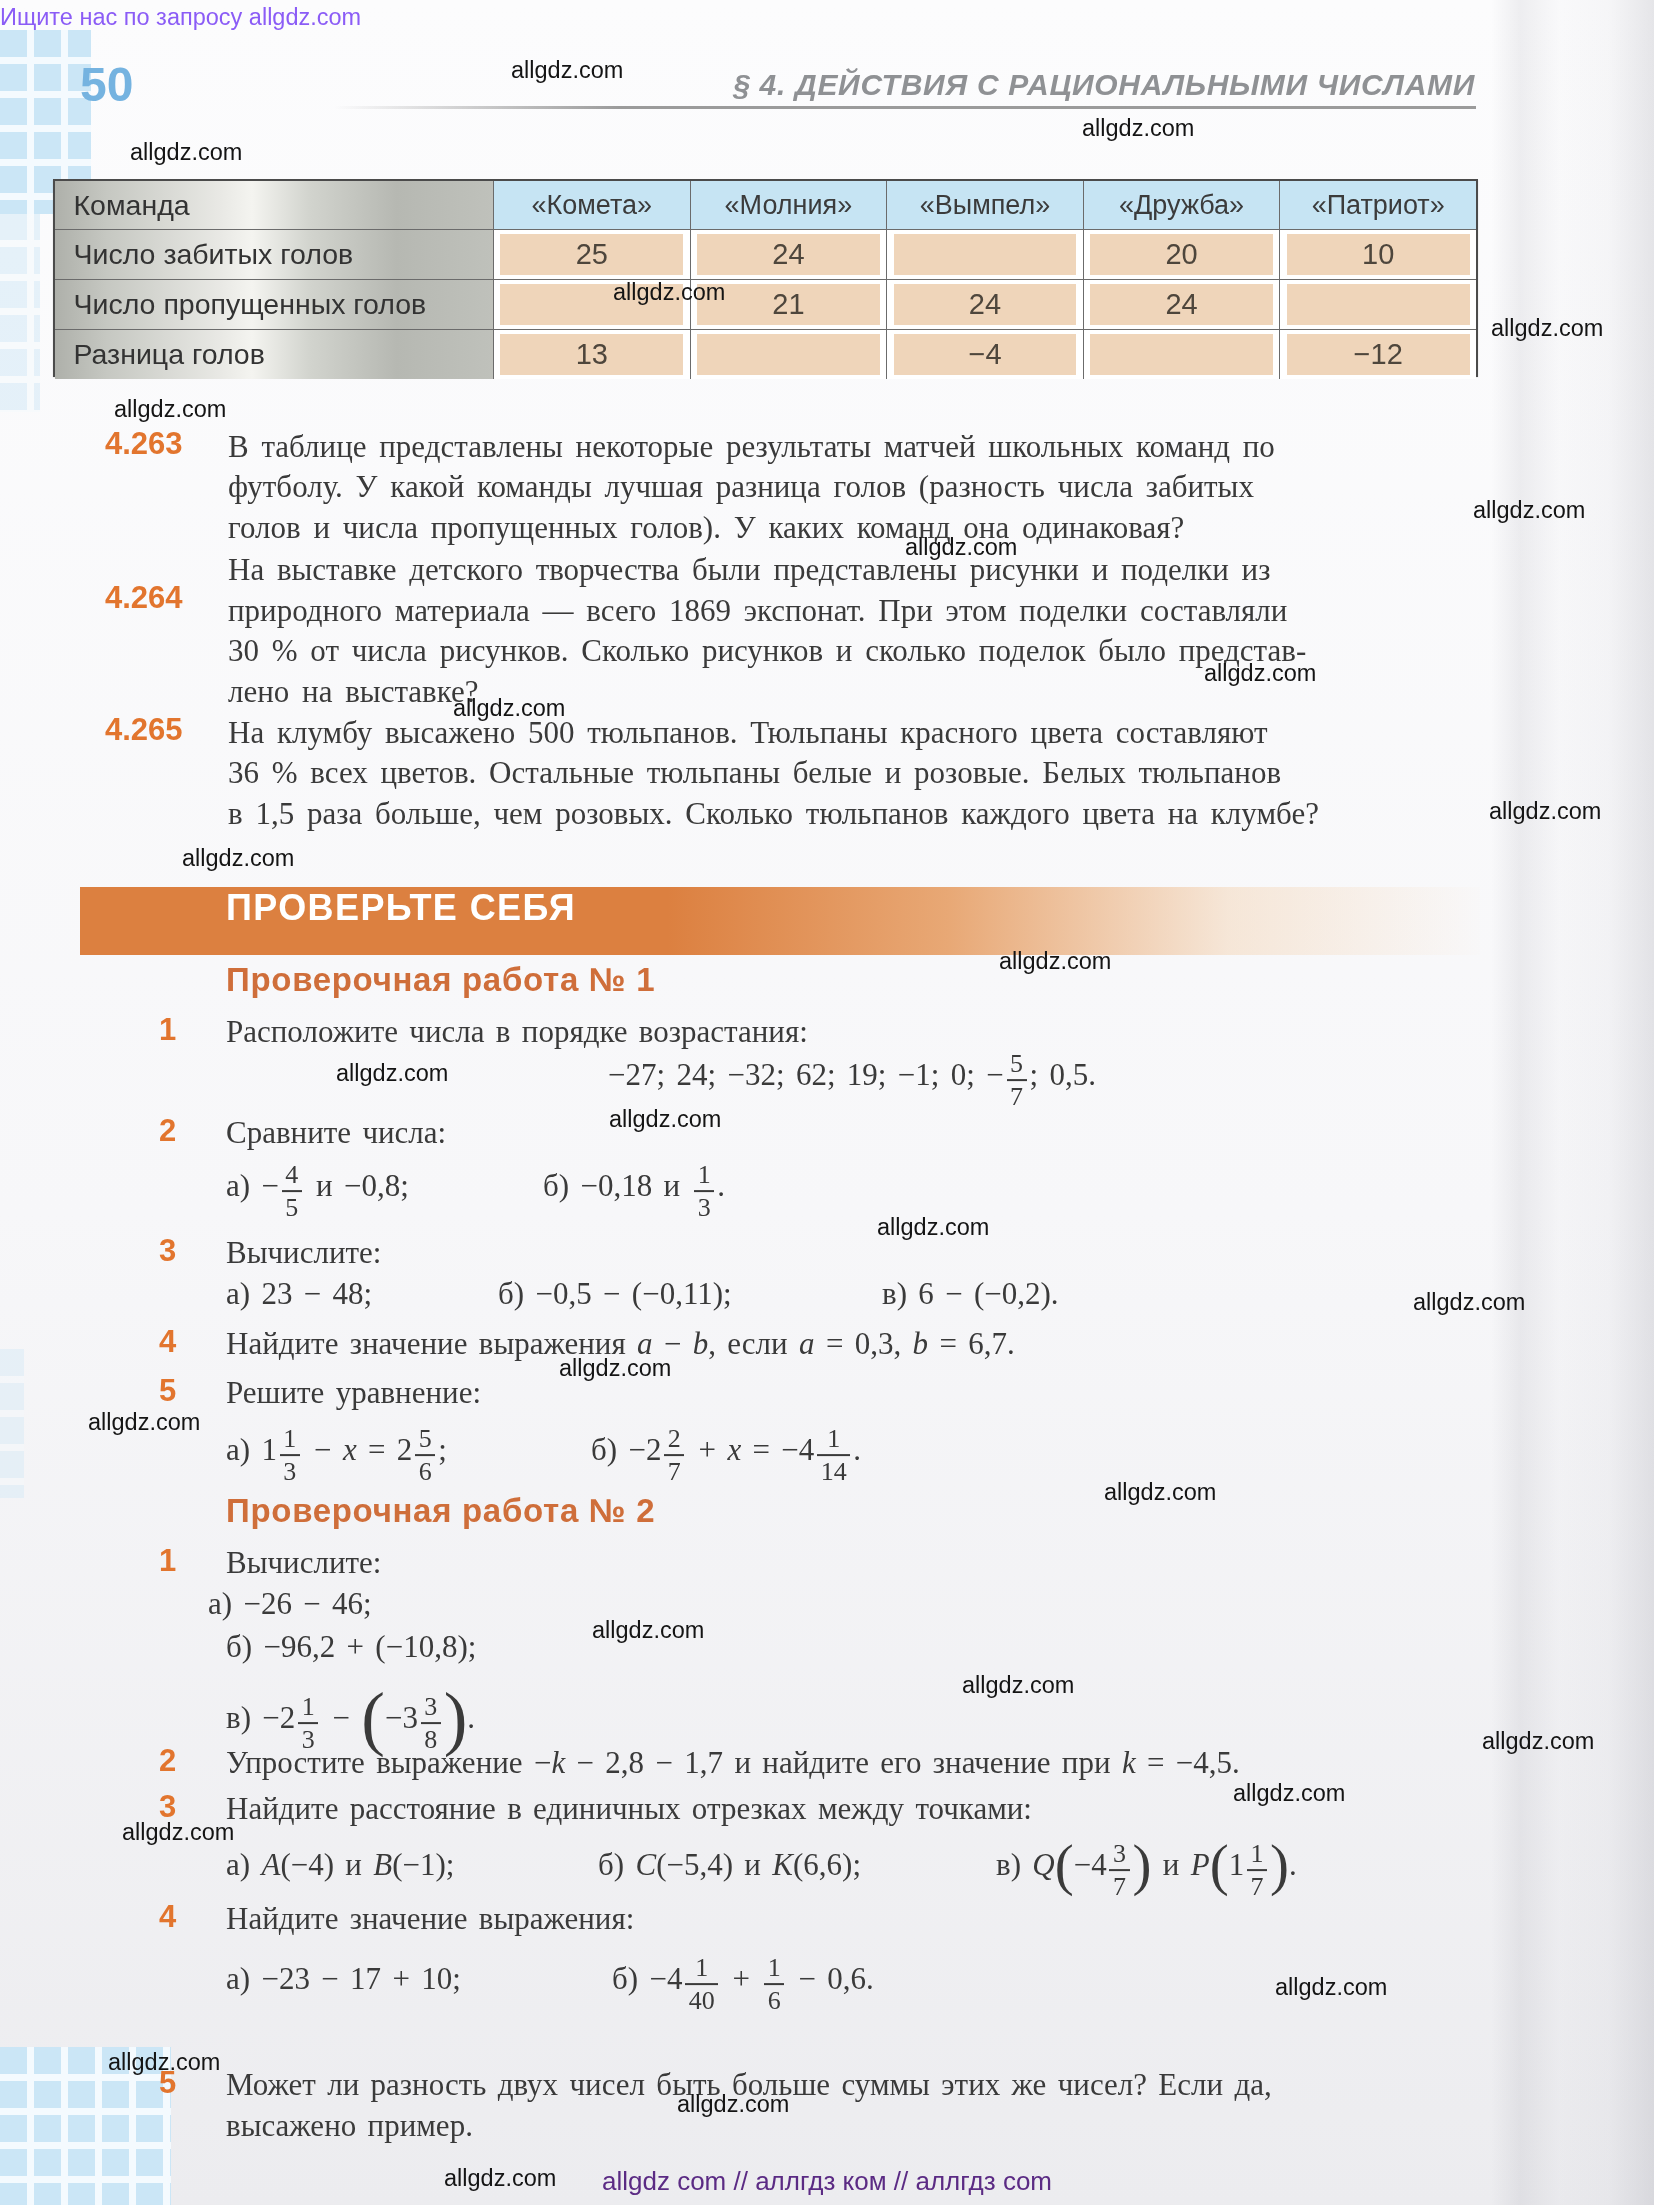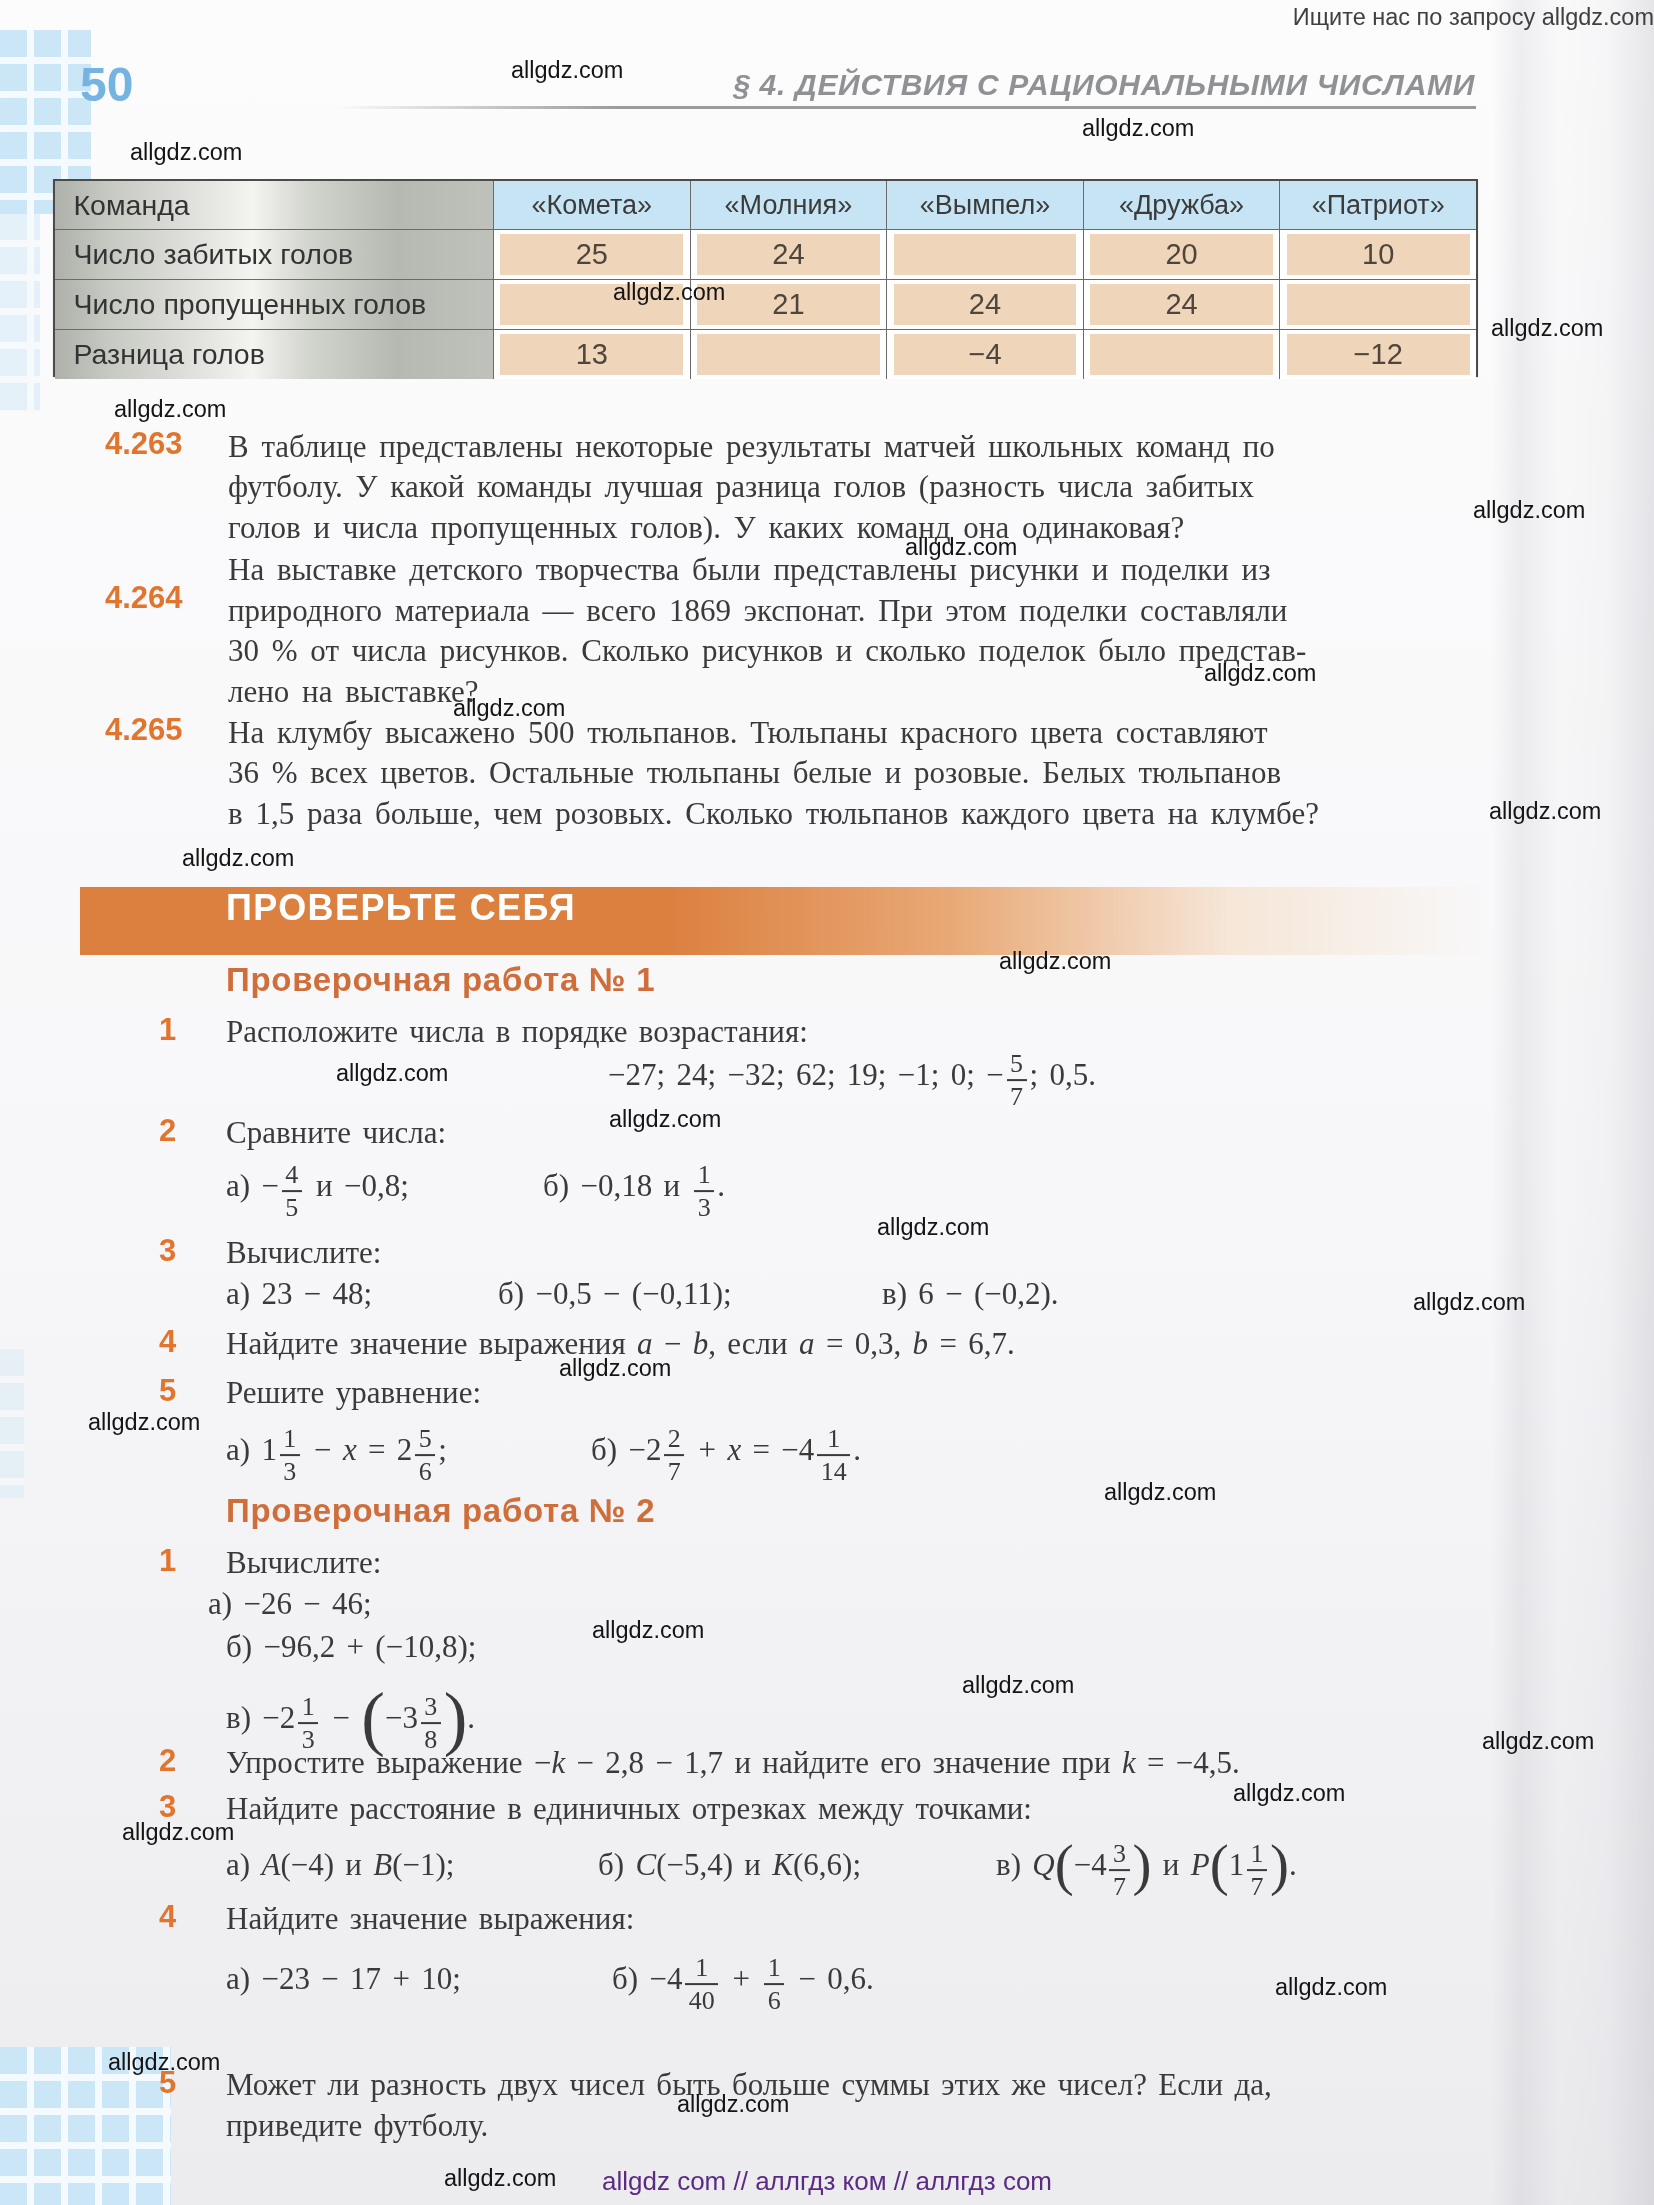--- a/index.html
+++ b/index.html
@@ -7,22 +7,22 @@
        background:linear-gradient(180deg,#fcfcfd 0%,#f7f7f9 55%,#ececef 100%);
        font-family:"Liberation Serif",serif;color:#3a3a3a;}
   
   .mosaic{position:absolute;background-color:#cbe6f6;
     background-image:repeating-linear-gradient(to right,transparent 0 27px,#f4fafe 27px 34px),
                      repeating-linear-gradient(to bottom,transparent 0 27px,#f4fafe 27px 34px);}
   
   .edge{position:absolute;top:0;right:0;width:163px;height:2205px;
     background:linear-gradient(to right,rgba(110,110,125,0) 0%,rgba(110,110,125,0.10) 18%,
        rgba(110,110,125,0.02) 42%,rgba(130,130,145,0.05) 72%,rgba(110,110,125,0.16) 100%);}
-  .gnote{position:absolute;top:4.3px;left:0;width:1654px;text-align:right;
-    font:23.5px "Liberation Sans",sans-serif;color:#404040;}
+  .gnote{position:absolute;top:4.3px;left:0;width:1654px;text-align:left;
+    font:23.5px "Liberation Sans",sans-serif;color:#8b5cf6;}
   .pagenum{position:absolute;left:80px;top:57px;font:bold 48px "Liberation Sans",sans-serif;color:#75b3e0;}
   .sechead{position:absolute;top:68px;right:179px;font:italic bold 30px "Liberation Sans",sans-serif;
     color:#8f9194;letter-spacing:0.7px;white-space:nowrap;}
   .secrule{position:absolute;top:106px;left:334px;right:178px;height:2.8px;
     background:linear-gradient(to right,rgba(155,155,155,0),#9b9b9b 25%,#9b9b9b);}
   .wm{position:absolute;font:23.5px "Liberation Sans",sans-serif;color:#141414;white-space:nowrap;}
   
   #tbl{position:absolute;left:53px;top:179px;width:1425px;height:198px;display:grid;
     grid-template-columns:438px repeat(5,1fr);grid-template-rows:48px 50px 50px 50px;
     border:2.1px solid #4b4b4b;box-sizing:border-box;background:#fff;
@@ -197,21 +197,21 @@
 <div class="ittext tall" style="left:598px;top:1823px;"><span>б) </span><span class="vr">C</span><span>(−5,4) и </span><span class="vr">K</span><span>(6,6);</span></div>
 <div class="ittext tall" style="left:996px;top:1823px;"><span>в) </span><span class="vr">Q</span><span class="bp2">(</span><span>−</span><span>4</span><span class="fr"><span class="n">3</span><span class="d">7</span></span><span class="bp2">)</span><span> и </span><span class="vr">P</span><span class="bp2">(</span><span>1</span><span class="fr"><span class="n">1</span><span class="d">7</span></span><span class="bp2">)</span><span>.</span></div>
 
 <div class="itnum" style="top:1899px;">4</div>
 <div class="ittext" style="left:226px;top:1899px;">Найдите значение выражения:</div>
 <div class="ittext tall" style="left:226px;top:1937px;">а) −23 − 17 + 10;</div>
 <div class="ittext tall" style="left:612px;top:1937px;"><span>б) −</span><span>4</span><span class="fr"><span class="n">1</span><span class="d">40</span></span><span> + </span><span class="fr"><span class="n">1</span><span class="d">6</span></span><span> − 0,6.</span></div>
 
 <div class="itnum" style="top:2065px;">5</div>
 <div class="ittext" style="left:226px;top:2065px;">Может ли разность двух чисел быть больше суммы этих же чисел? Если да,</div>
-<div class="ittext" style="left:226px;top:2106px;">приведите футболу.</div>
+<div class="ittext" style="left:226px;top:2106px;">высажено пример.</div>
 
 <div class="footer">allgdz com  //  аллгдз ком  //  аллгдз com</div>
 
 <div class="wm" style="left:511px;top:57px;">allgdz.com</div>
 <div class="wm" style="left:130px;top:139px;">allgdz.com</div>
 <div class="wm" style="left:1082px;top:115px;">allgdz.com</div>
 <div class="wm" style="left:613px;top:279px;">allgdz.com</div>
 <div class="wm" style="left:1491px;top:315px;">allgdz.com</div>
 <div class="wm" style="left:114px;top:396px;">allgdz.com</div>
 <div class="wm" style="left:1473px;top:497px;">allgdz.com</div>

